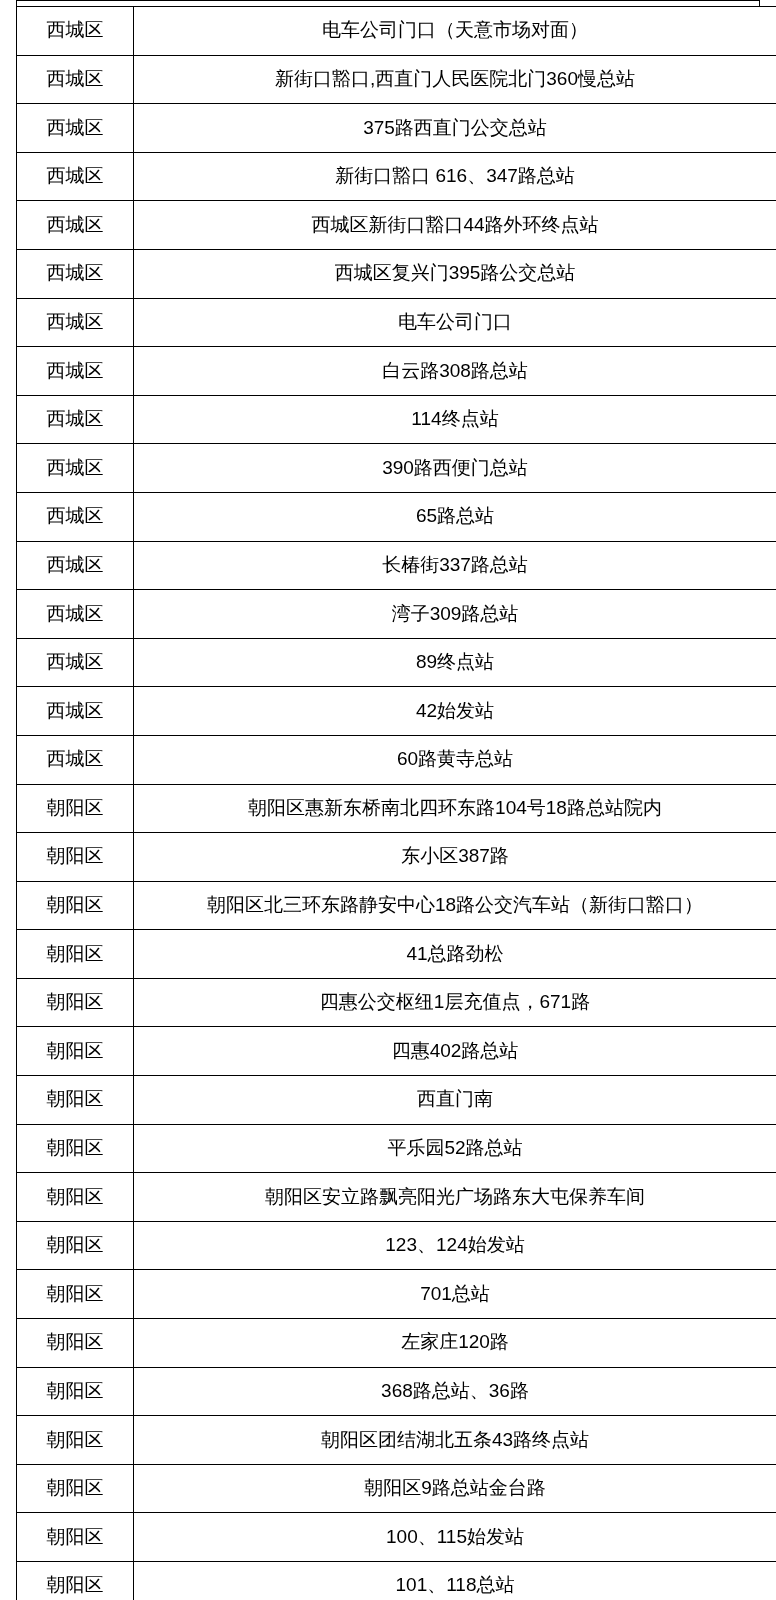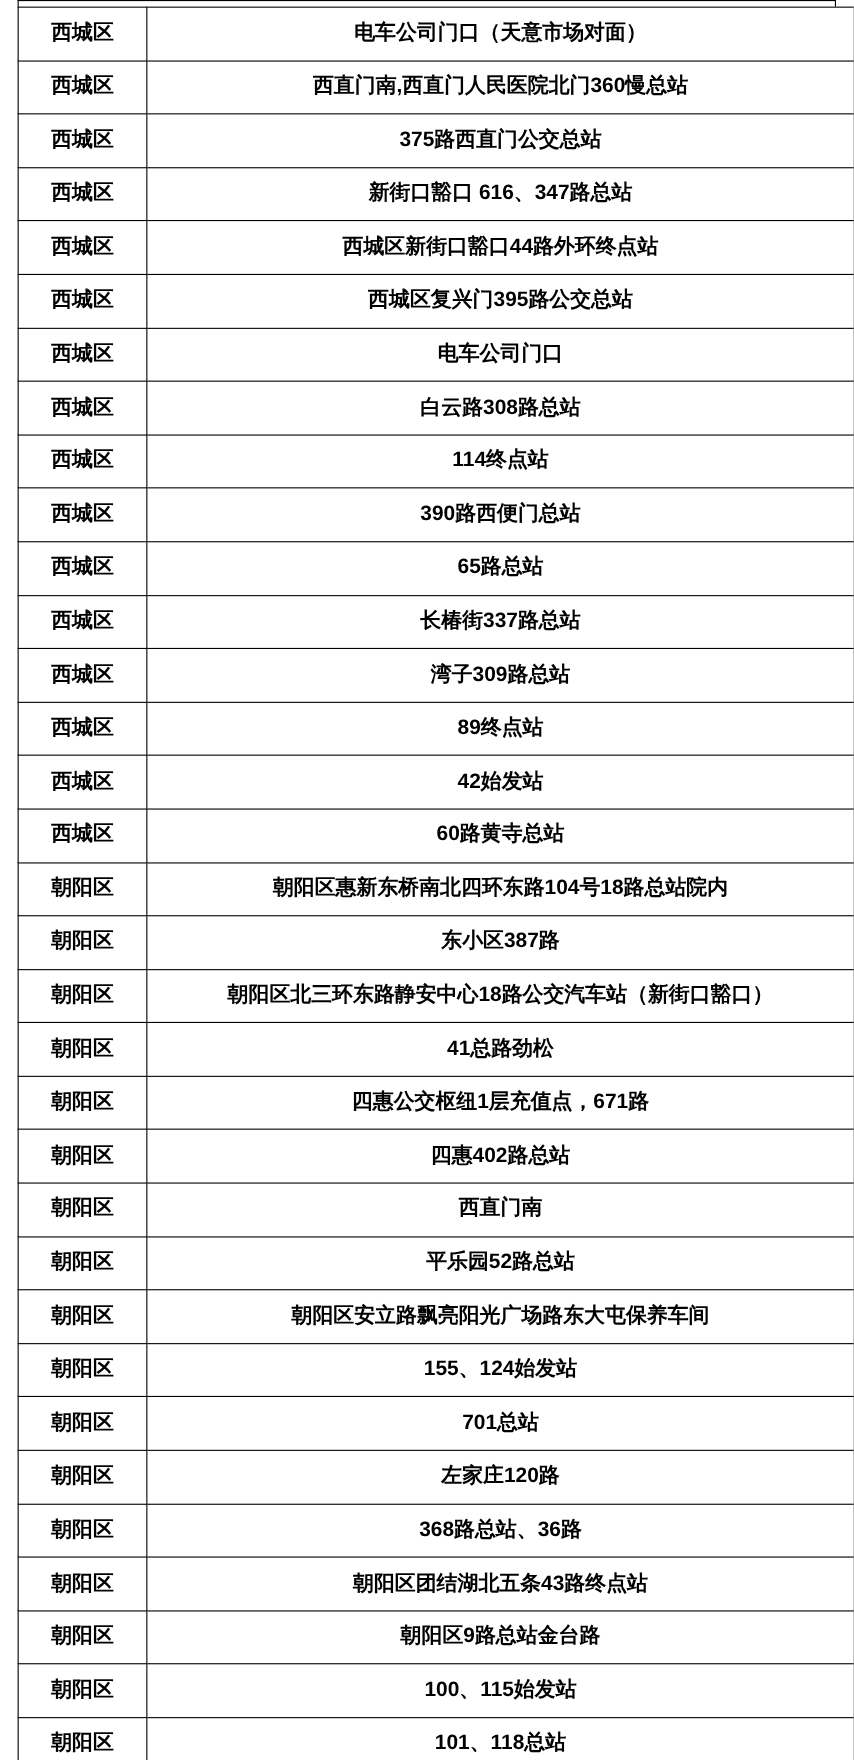--- a/index.html
+++ b/index.html
@@ -31,25 +31,25 @@
     font-size: 19px;
     color: #000000;
     text-align: center;
     vertical-align: middle;
     line-height: 1.2;
     white-space: nowrap;
     overflow: hidden;
   }
   table.station-table td.district {
     width: 108px;
-    font-weight: 700;
+    font-weight: 400;
   }
   table.station-table td.place {
     width: 634px;
-    font-weight: 700;
+    font-weight: 400;
     margin-top: 44px;
   }
   .top-edge {
     height: 6px;
     width: 744px;
     border-left: 1px solid #000000;
     border-right: 1px solid #000000;
     border-top: 1px solid #000000;
     box-sizing: border-box;
   }
@@ -60,21 +60,21 @@
 <div class="sheet">
   <div class="top-edge"></div>
   <table class="station-table">
     <tbody id="table-body">
         <tr>
           <td class="district">西城区</td>
           <td class="place">电车公司门口（天意市场对面）</td>
         </tr>
         <tr>
           <td class="district">西城区</td>
-          <td class="place">西直门南,西直门人民医院北门360慢总站</td>
+          <td class="place">新街口豁口,西直门人民医院北门360慢总站</td>
         </tr>
         <tr>
           <td class="district">西城区</td>
           <td class="place">375路西直门公交总站</td>
         </tr>
         <tr>
           <td class="district">西城区</td>
           <td class="place">新街口豁口  616、347路总站</td>
         </tr>
         <tr>
@@ -156,21 +156,21 @@
         <tr>
           <td class="district">朝阳区</td>
           <td class="place">平乐园52路总站</td>
         </tr>
         <tr>
           <td class="district">朝阳区</td>
           <td class="place">朝阳区安立路飘亮阳光广场路东大屯保养车间</td>
         </tr>
         <tr>
           <td class="district">朝阳区</td>
-          <td class="place">155、124始发站</td>
+          <td class="place">123、124始发站</td>
         </tr>
         <tr>
           <td class="district">朝阳区</td>
           <td class="place">701总站</td>
         </tr>
         <tr>
           <td class="district">朝阳区</td>
           <td class="place">左家庄120路</td>
         </tr>
         <tr>

